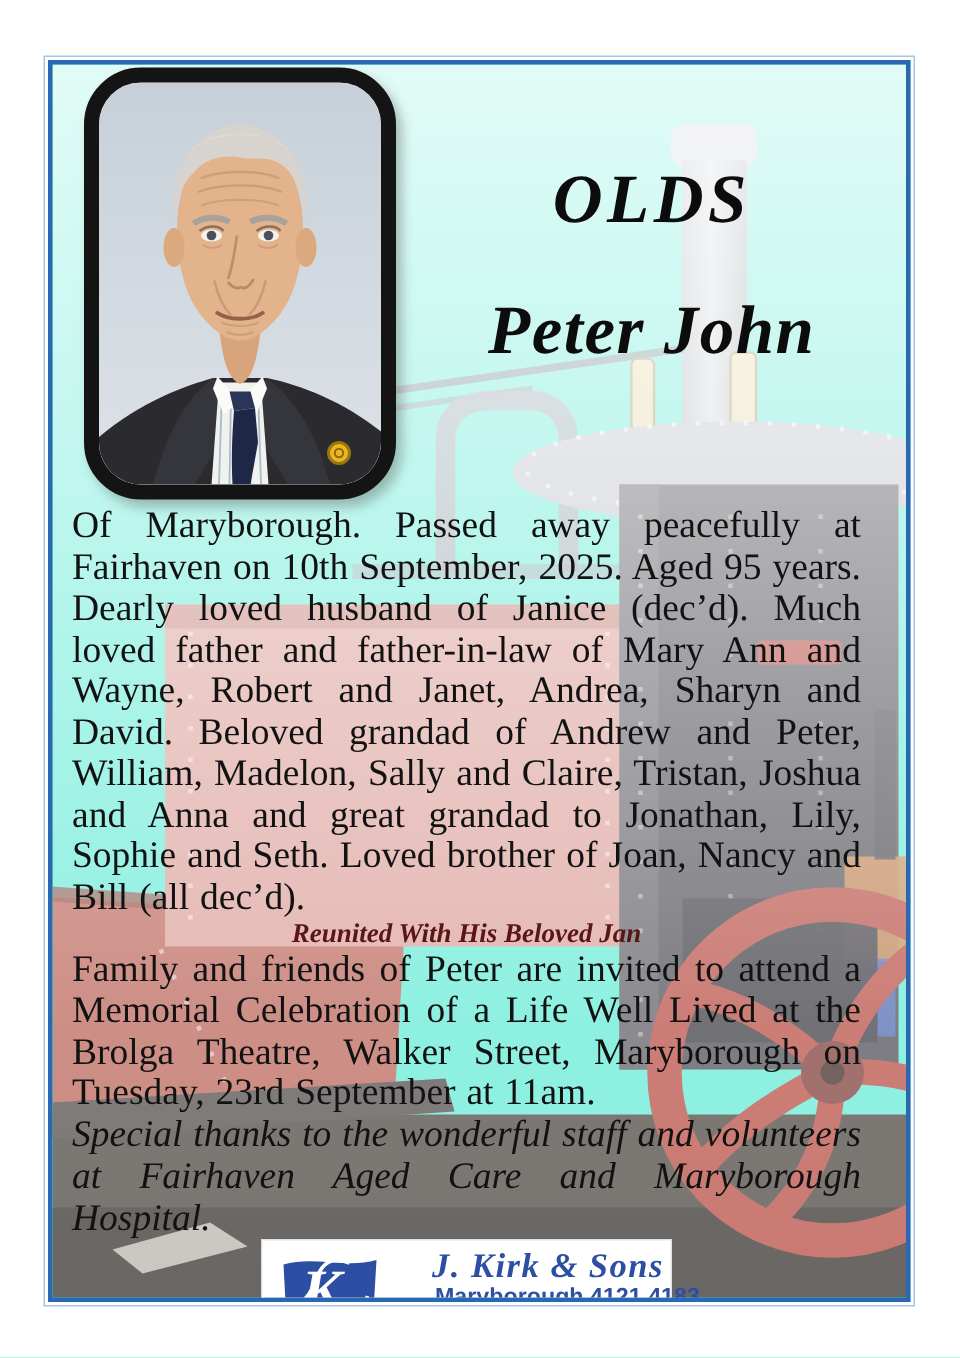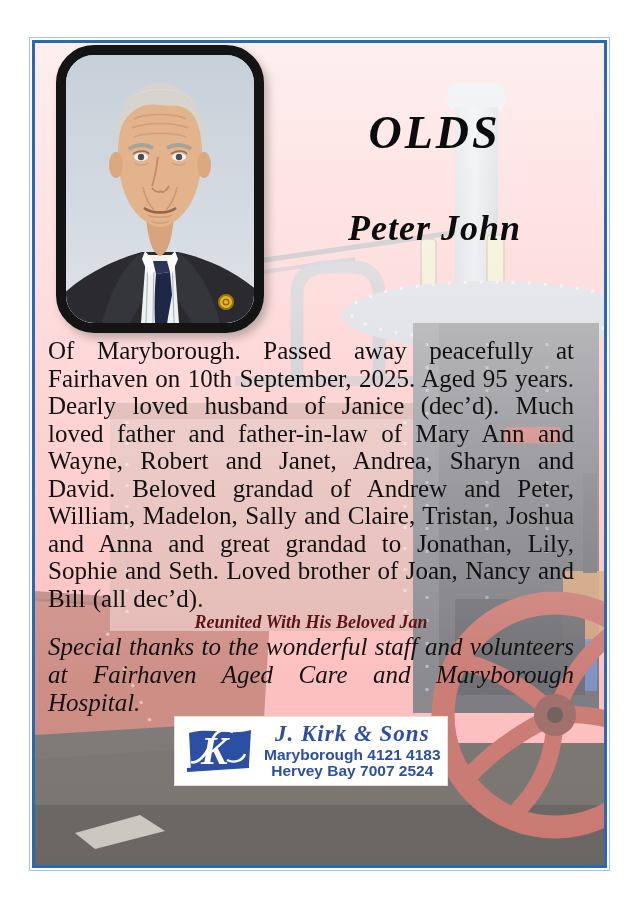--- a/index.html
+++ b/index.html
@@ -12,35 +12,35 @@
   html,body{margin:0;padding:0;}
   body{
     width:640px;height:905px;background:#ffffff;position:relative;overflow:hidden;
     font-family:"Liberation Serif", serif;
   }
   .page{
     position:absolute;left:32px;top:40px;width:575px;height:828px;box-sizing:border-box;
     border:3px solid var(--border-blue);
     outline:1px solid var(--border-blue-light);
     outline-offset:2px;
-    background:#fca5a5;overflow:hidden;
+    background:#5eead4;overflow:hidden;
   }
   .watermark{position:absolute;left:0;top:0;width:569px;height:822px;}
   .photo-frame{
     position:absolute;left:21px;top:2px;width:208px;height:288px;box-sizing:border-box;
     border:10px solid #141414;border-radius:38px;overflow:hidden;background:#cbd3db;
     box-shadow:4px 5px 8px rgba(70,70,70,.35);
   }
   .photo-frame svg{display:block;width:100%;height:100%;}
   .names{position:absolute;left:232px;right:2px;top:64px;text-align:center;color:#0c0c0c;}
   .surname{
     font-weight:bold;font-style:italic;font-size:46px;line-height:1.15;letter-spacing:3px;
   }
   .given-names{
-    margin-top:48px;font-weight:bold;font-style:italic;font-size:36px;line-height:1.15;letter-spacing:1px;
+    margin-top:34px;font-weight:bold;font-style:italic;font-size:46px;line-height:1.15;letter-spacing:1px;
   }
   .content{position:absolute;left:13px;right:30px;top:294px;color:var(--text-black);}
   .content p{margin:0;}
   .obituary,.invitation{
     font-size:25px;line-height:1.1;text-align:justify;word-spacing:1px;
   }
   .obituary{margin-bottom:5px;}
   .reunion-line{
     font-size:18px;line-height:1.15;font-weight:bold;font-style:italic;text-align:center;
     color:var(--reunion-maroon);margin:0 0 5px 0;
@@ -57,20 +57,21 @@
   }
   .logo-emblem{flex:0 0 auto;}
   .logo-text{flex:1;text-align:center;color:var(--logo-blue);}
   .logo-name{
     font-family:"Liberation Serif", serif;font-style:italic;font-weight:600;
     font-size:23px;line-height:1.05;letter-spacing:1px;white-space:nowrap;
   }
   .logo-phone{
     font-family:"Liberation Sans", sans-serif;font-weight:bold;font-size:15.5px;line-height:1.05;
     white-space:nowrap;
+    margin-left:26px;
   }
 </style>
 </head>
 <body>
 
 <div class="page">
 
   <svg class="watermark" viewBox="0 0 569 822" preserveAspectRatio="none" aria-hidden="true">
     <defs>
       <linearGradient id="fade" x1="0" y1="0" x2="0" y2="1">
@@ -212,20 +213,21 @@
   </div>
 
   <div class="names">
     <div class="surname">OLDS</div>
     <div class="given-names">Peter John</div>
   </div>
 
   <div class="content">
     <p class="obituary">Of Maryborough. Passed away peacefully at Fairhaven on 10th September, 2025. Aged 95 years. Dearly loved husband of Janice (dec’d). Much loved father and father-in-law of Mary Ann and Wayne, Robert and Janet, Andrea, Sharyn and David. Beloved grandad of Andrew and Peter, William, Madelon, Sally and Claire, Tristan, Joshua and Anna and great grandad to Jonathan, Lily, Sophie and Seth. Loved brother of Joan, Nancy and Bill (all dec’d).</p>
     <p class="reunion-line">Reunited With His Beloved Jan</p>
+    <p class="invitation">Family and friends of Peter are invited to attend a Memorial Celebration of a Life Well Lived at the Brolga Theatre, Walker Street, Maryborough on Tuesday, 23rd September at 11am.</p>
     <p class="thanks">Special thanks to the wonderful staff and volunteers at Fairhaven Aged Care and Maryborough Hospital.</p>
 
     <div class="logo-row">
       <div class="logo-box">
         <svg class="logo-emblem" width="72" height="50" viewBox="0 0 72 50" aria-hidden="true">
           <path d="M6,7 C26,1 48,10 68,4 L66,38 C46,46 24,38 8,45 Z" fill="#2d4fa3"></path>
           <path d="M4,44 L66,40" stroke="#2d4fa3" stroke-width="4" fill="none"></path>
           <text x="18" y="38" font-family="Liberation Serif, serif" font-style="italic" font-weight="bold" font-size="40" fill="#ffffff">K</text>
           <path d="M8,36 C14,38 24,30 30,12 C34,4 42,2 50,6" stroke="#ffffff" stroke-width="2.6" fill="none"></path>
           <path d="M44,34 C52,38 60,34 62,28" stroke="#ffffff" stroke-width="2.4" fill="none"></path>

